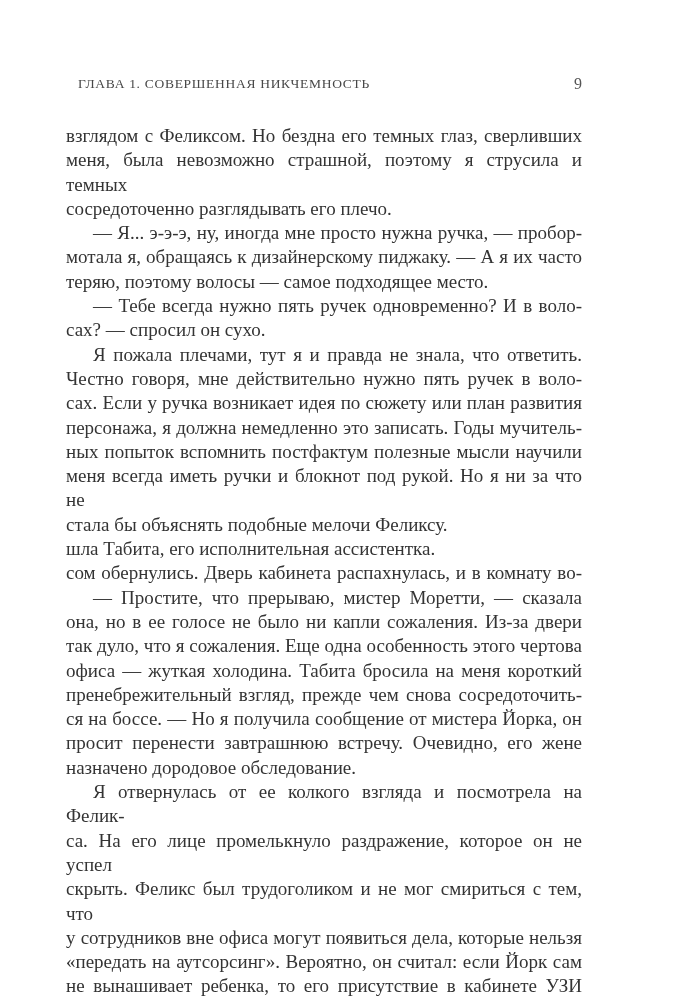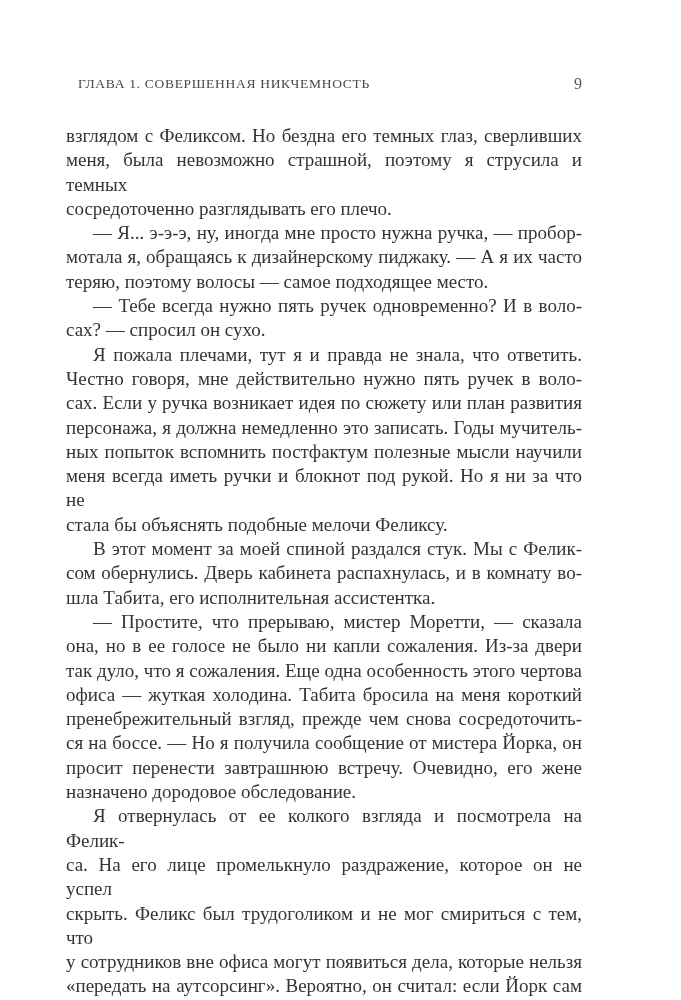--- a/index.html
+++ b/index.html
@@ -85,23 +85,22 @@
       <div class="para">
         <div class="line indent">Я пожала плечами, тут я и правда не знала, что ответить.</div>
         <div class="line">Честно говоря, мне действительно нужно пять ручек в воло-</div>
         <div class="line">сах. Если у ручка возникает идея по сюжету или план развития</div>
         <div class="line">персонажа, я должна немедленно это записать. Годы мучитель-</div>
         <div class="line">ных попыток вспомнить постфактум полезные мысли научили</div>
         <div class="line">меня всегда иметь ручки и блокнот под рукой. Но я ни за что не</div>
         <div class="line lastline">стала бы объяснять подобные мелочи Феликсу.</div>
       </div>
       <div class="para">
-        <div class="line indent">В этот момент за моей спиной раздался стук. Мы с Фелик-</div>
+        <div class="line lastline">шла Табита, его исполнительная ассистентка.</div>
         <div class="line">сом обернулись. Дверь кабинета распахнулась, и в комнату во-</div>
-        <div class="line lastline">шла Табита, его исполнительная ассистентка.</div>
       </div>
       <div class="para">
         <div class="line indent">— Простите, что прерываю, мистер Моретти, — сказала</div>
         <div class="line">она, но в ее голосе не было ни капли сожаления. Из-за двери</div>
         <div class="line">так дуло, что я сожаления. Еще одна особенность этого чертова</div>
         <div class="line">офиса — жуткая холодина. Табита бросила на меня короткий</div>
         <div class="line">пренебрежительный взгляд, прежде чем снова сосредоточить-</div>
         <div class="line">ся на боссе. — Но я получила сообщение от мистера Йорка, он</div>
         <div class="line">просит перенести завтрашнюю встречу. Очевидно, его жене</div>
         <div class="line lastline">назначено дородовое обследование.</div>

